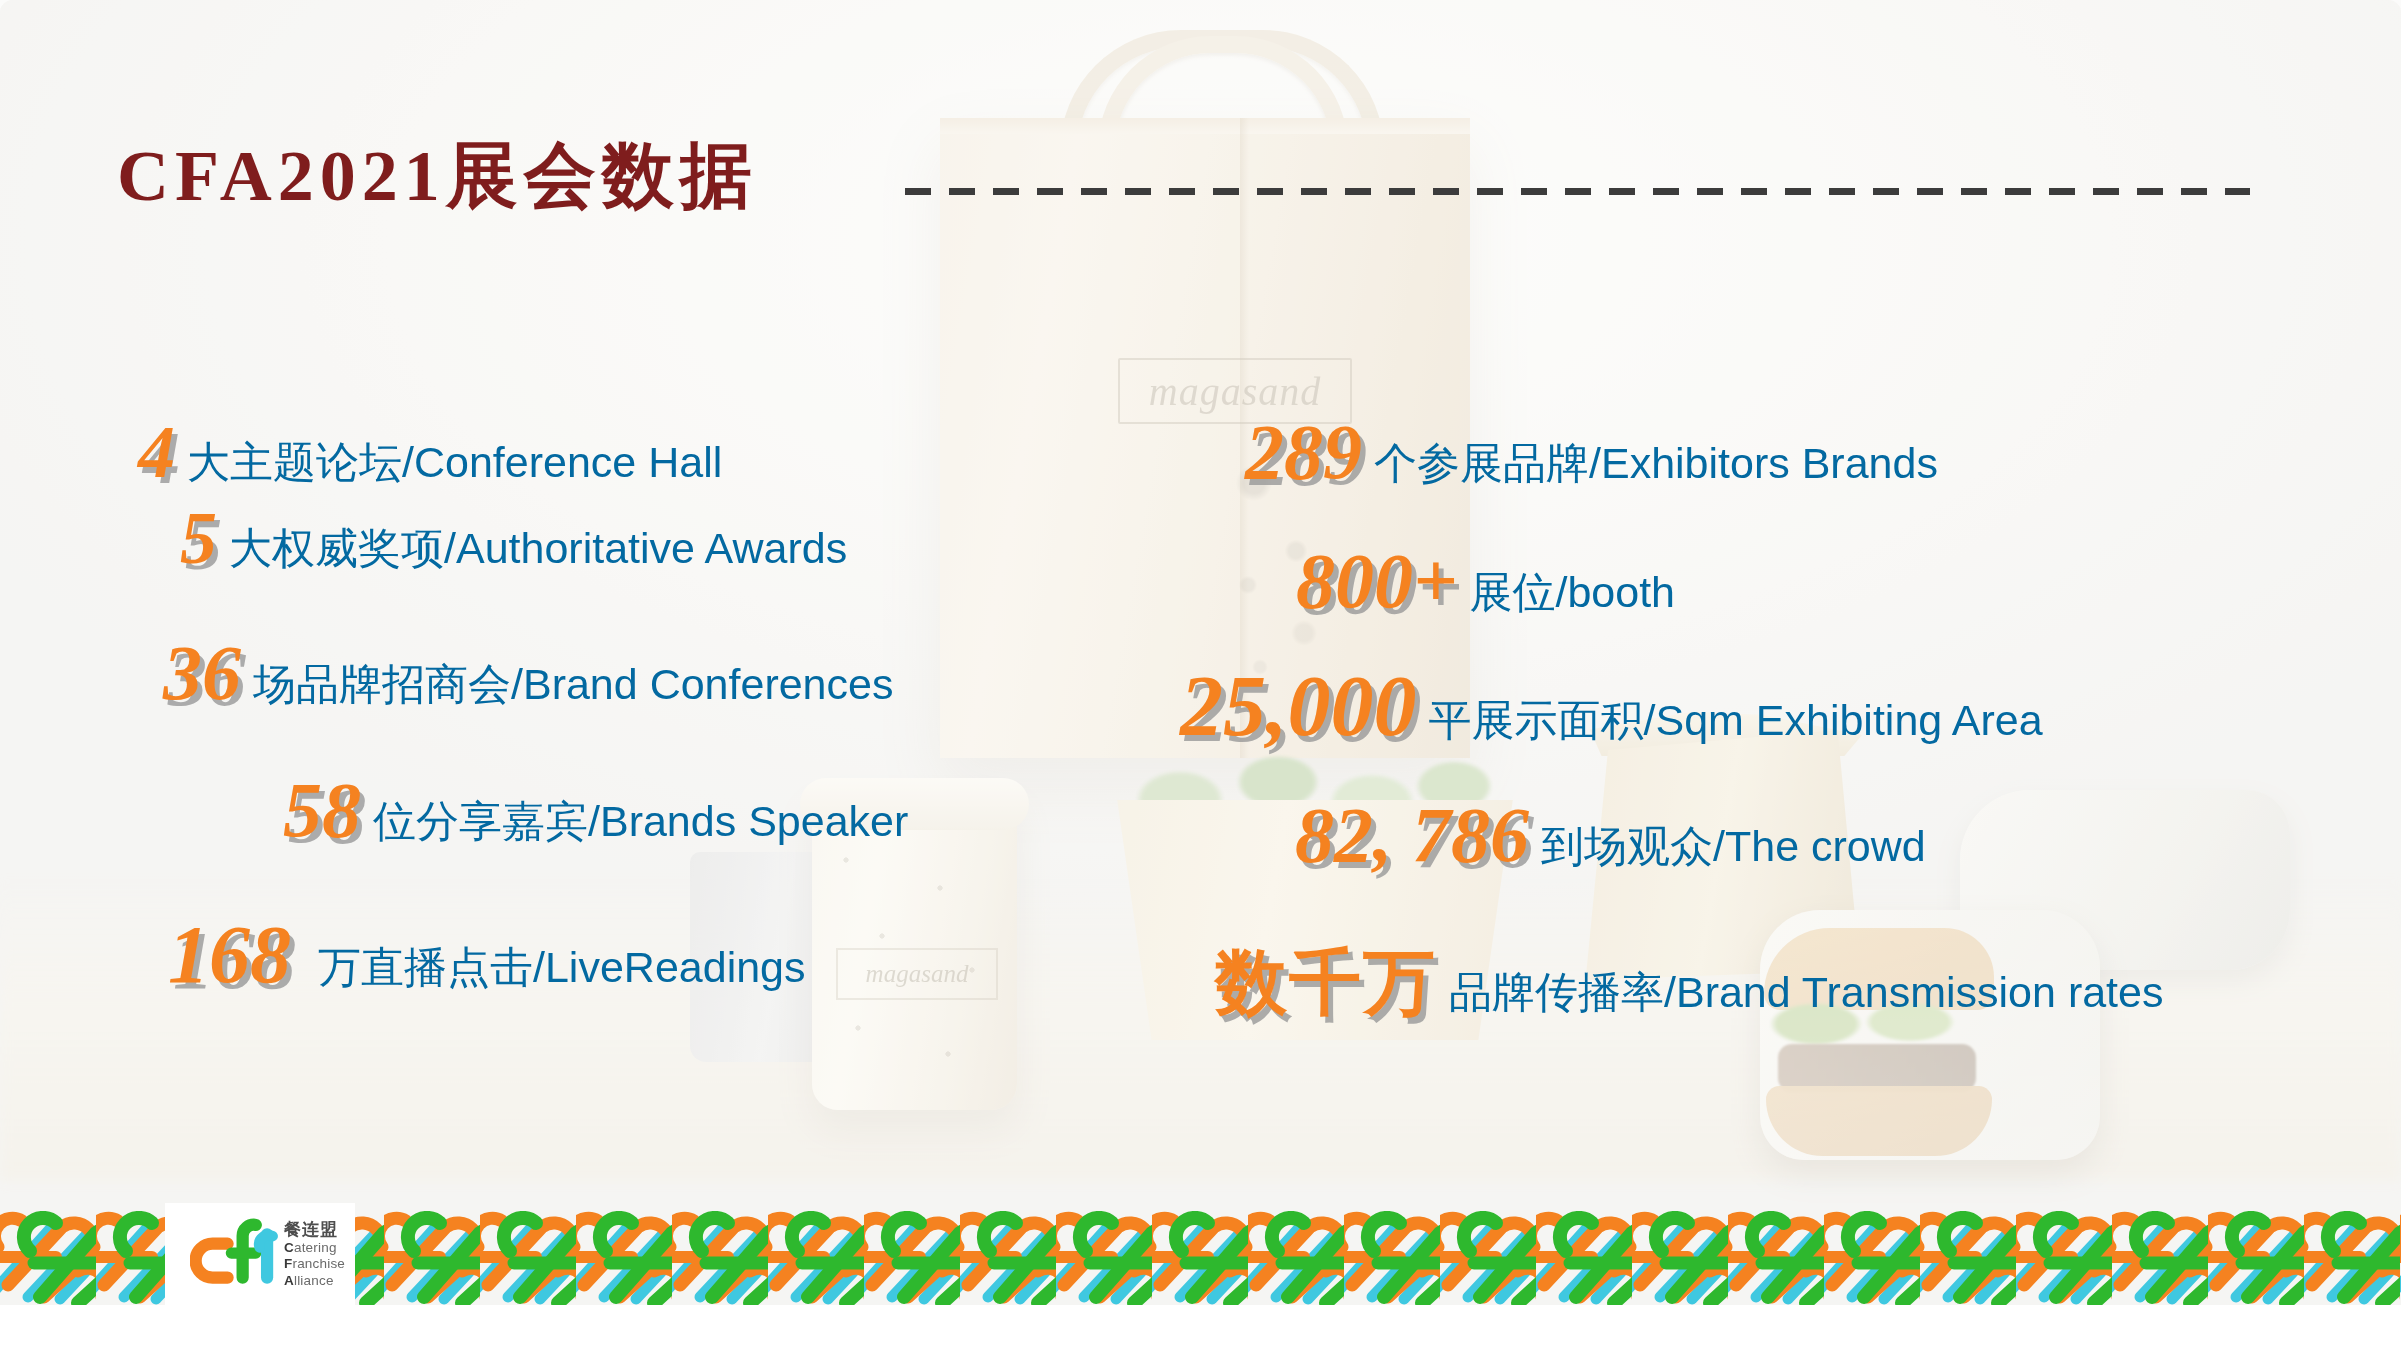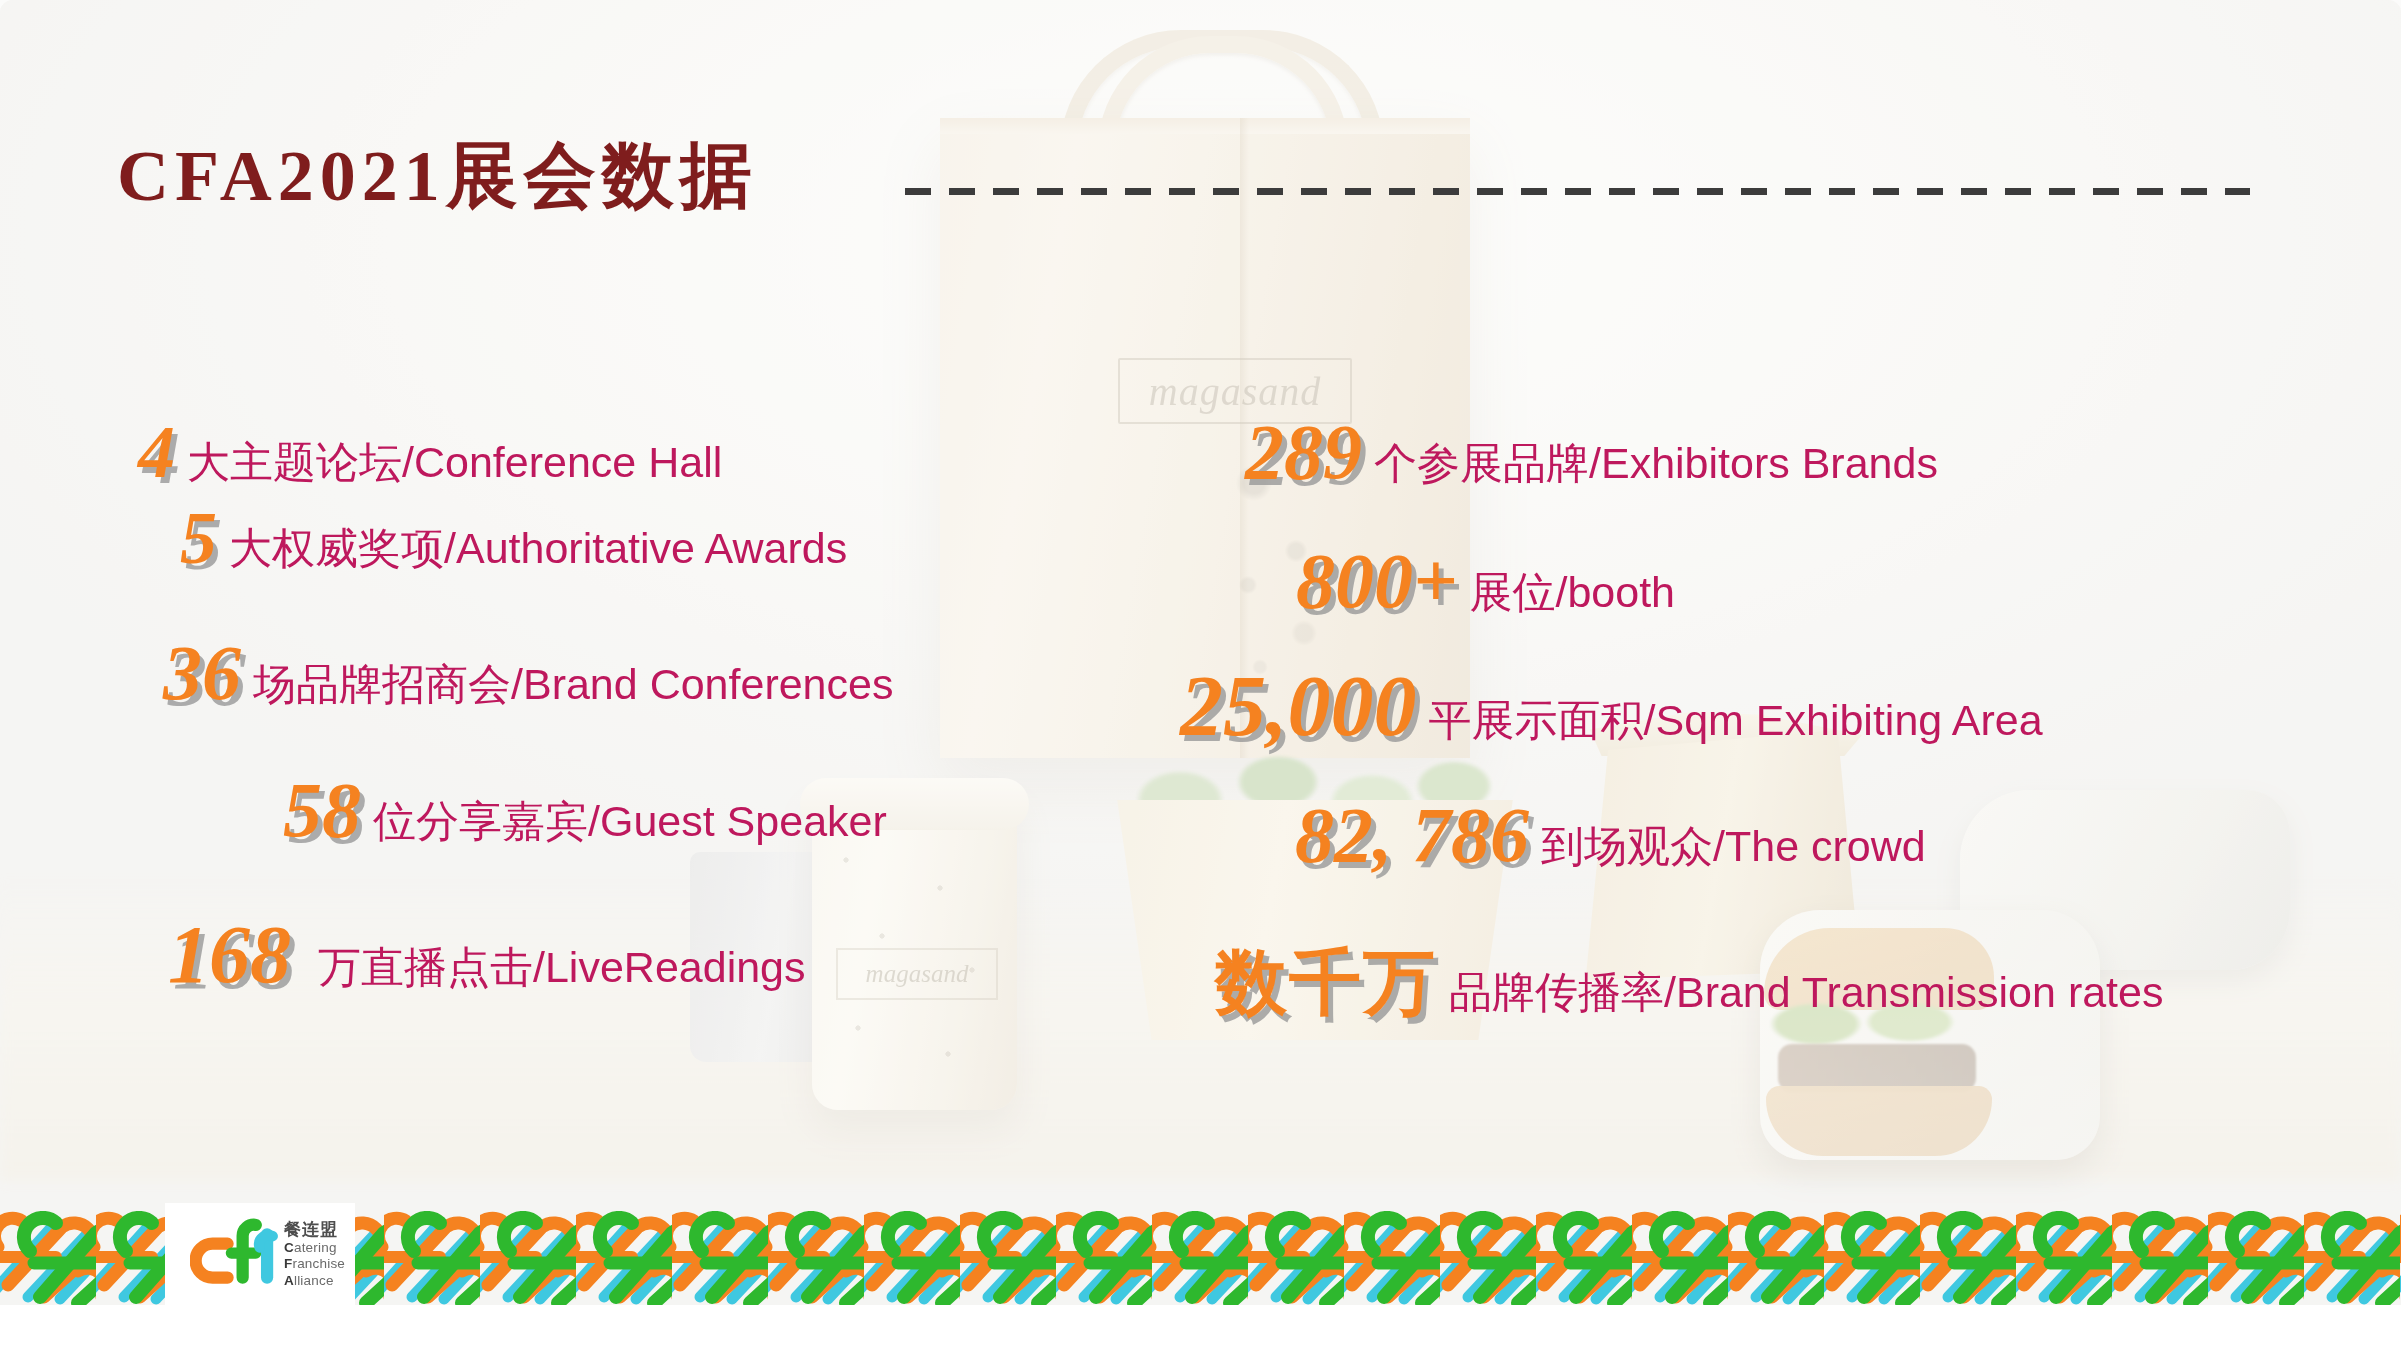--- a/index.html
+++ b/index.html
@@ -119,21 +119,21 @@
   
   .stat{position:absolute;display:flex;align-items:baseline;white-space:nowrap;}
   .num{
     color:#f58220;
     font-family:"Liberation Serif","DejaVu Serif",serif;
     font-weight:700;font-style:italic;
     text-shadow:5px 6px 0 rgba(150,150,150,.78);
     line-height:1;
   }
   .lbl{
-    color:#be185d;font-family:"Liberation Sans","DejaVu Sans",sans-serif;
+    color:#0369a1;font-family:"Liberation Sans","DejaVu Sans",sans-serif;
     font-weight:400;line-height:1;margin-left:12px;
   }
 
   
   .braid{position:absolute;left:0;bottom:44px;width:2401px;height:96px;overflow:hidden;}
   .braid svg{display:block;}
   .braid-mask-left{position:absolute;left:165px;bottom:40px;width:190px;height:108px;background:#ffffff;}
   .footer-white{position:absolute;left:0;bottom:0;width:2401px;height:46px;background:#ffffff;}
 
   
@@ -198,21 +198,21 @@
     <span class="lbl" style="font-size:43px;">大权威奖项/Authoritative Awards</span>
   </div>
 
   <div class="stat" style="left:163px;top:634px;">
     <span class="num" style="font-size:78px;">36</span>
     <span class="lbl" style="font-size:43px;">场品牌招商会/Brand Conferences</span>
   </div>
 
   <div class="stat" style="left:283px;top:771px;">
     <span class="num" style="font-size:78px;">58</span>
-    <span class="lbl" style="font-size:43px;">位分享嘉宾/Guest Speaker</span>
+    <span class="lbl" style="font-size:43px;">位分享嘉宾/Brands Speaker</span>
   </div>
 
   <div class="stat" style="left:168px;top:914px;">
     <span class="num" style="font-size:82px;">168</span>
     <span class="lbl" style="font-size:43px;margin-left:27px;">万直播点击/LiveReadings</span>
   </div>
 
   <div class="stat" style="left:1245px;top:413px;">
     <span class="num" style="font-size:78px;">289</span>
     <span class="lbl" style="font-size:43px;">个参展品牌/Exhibitors Brands</span>

